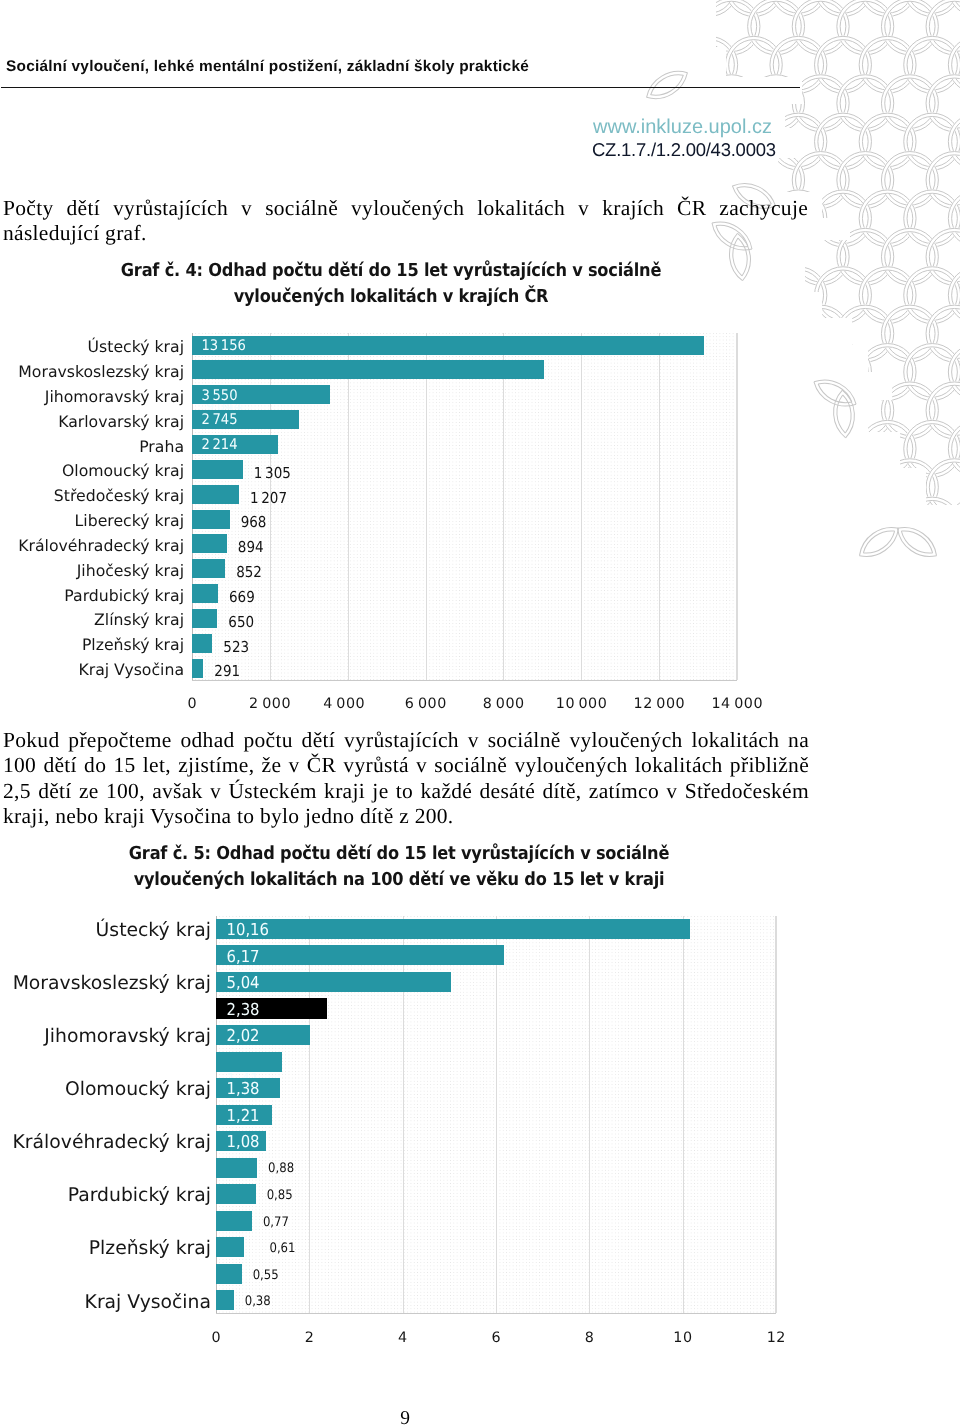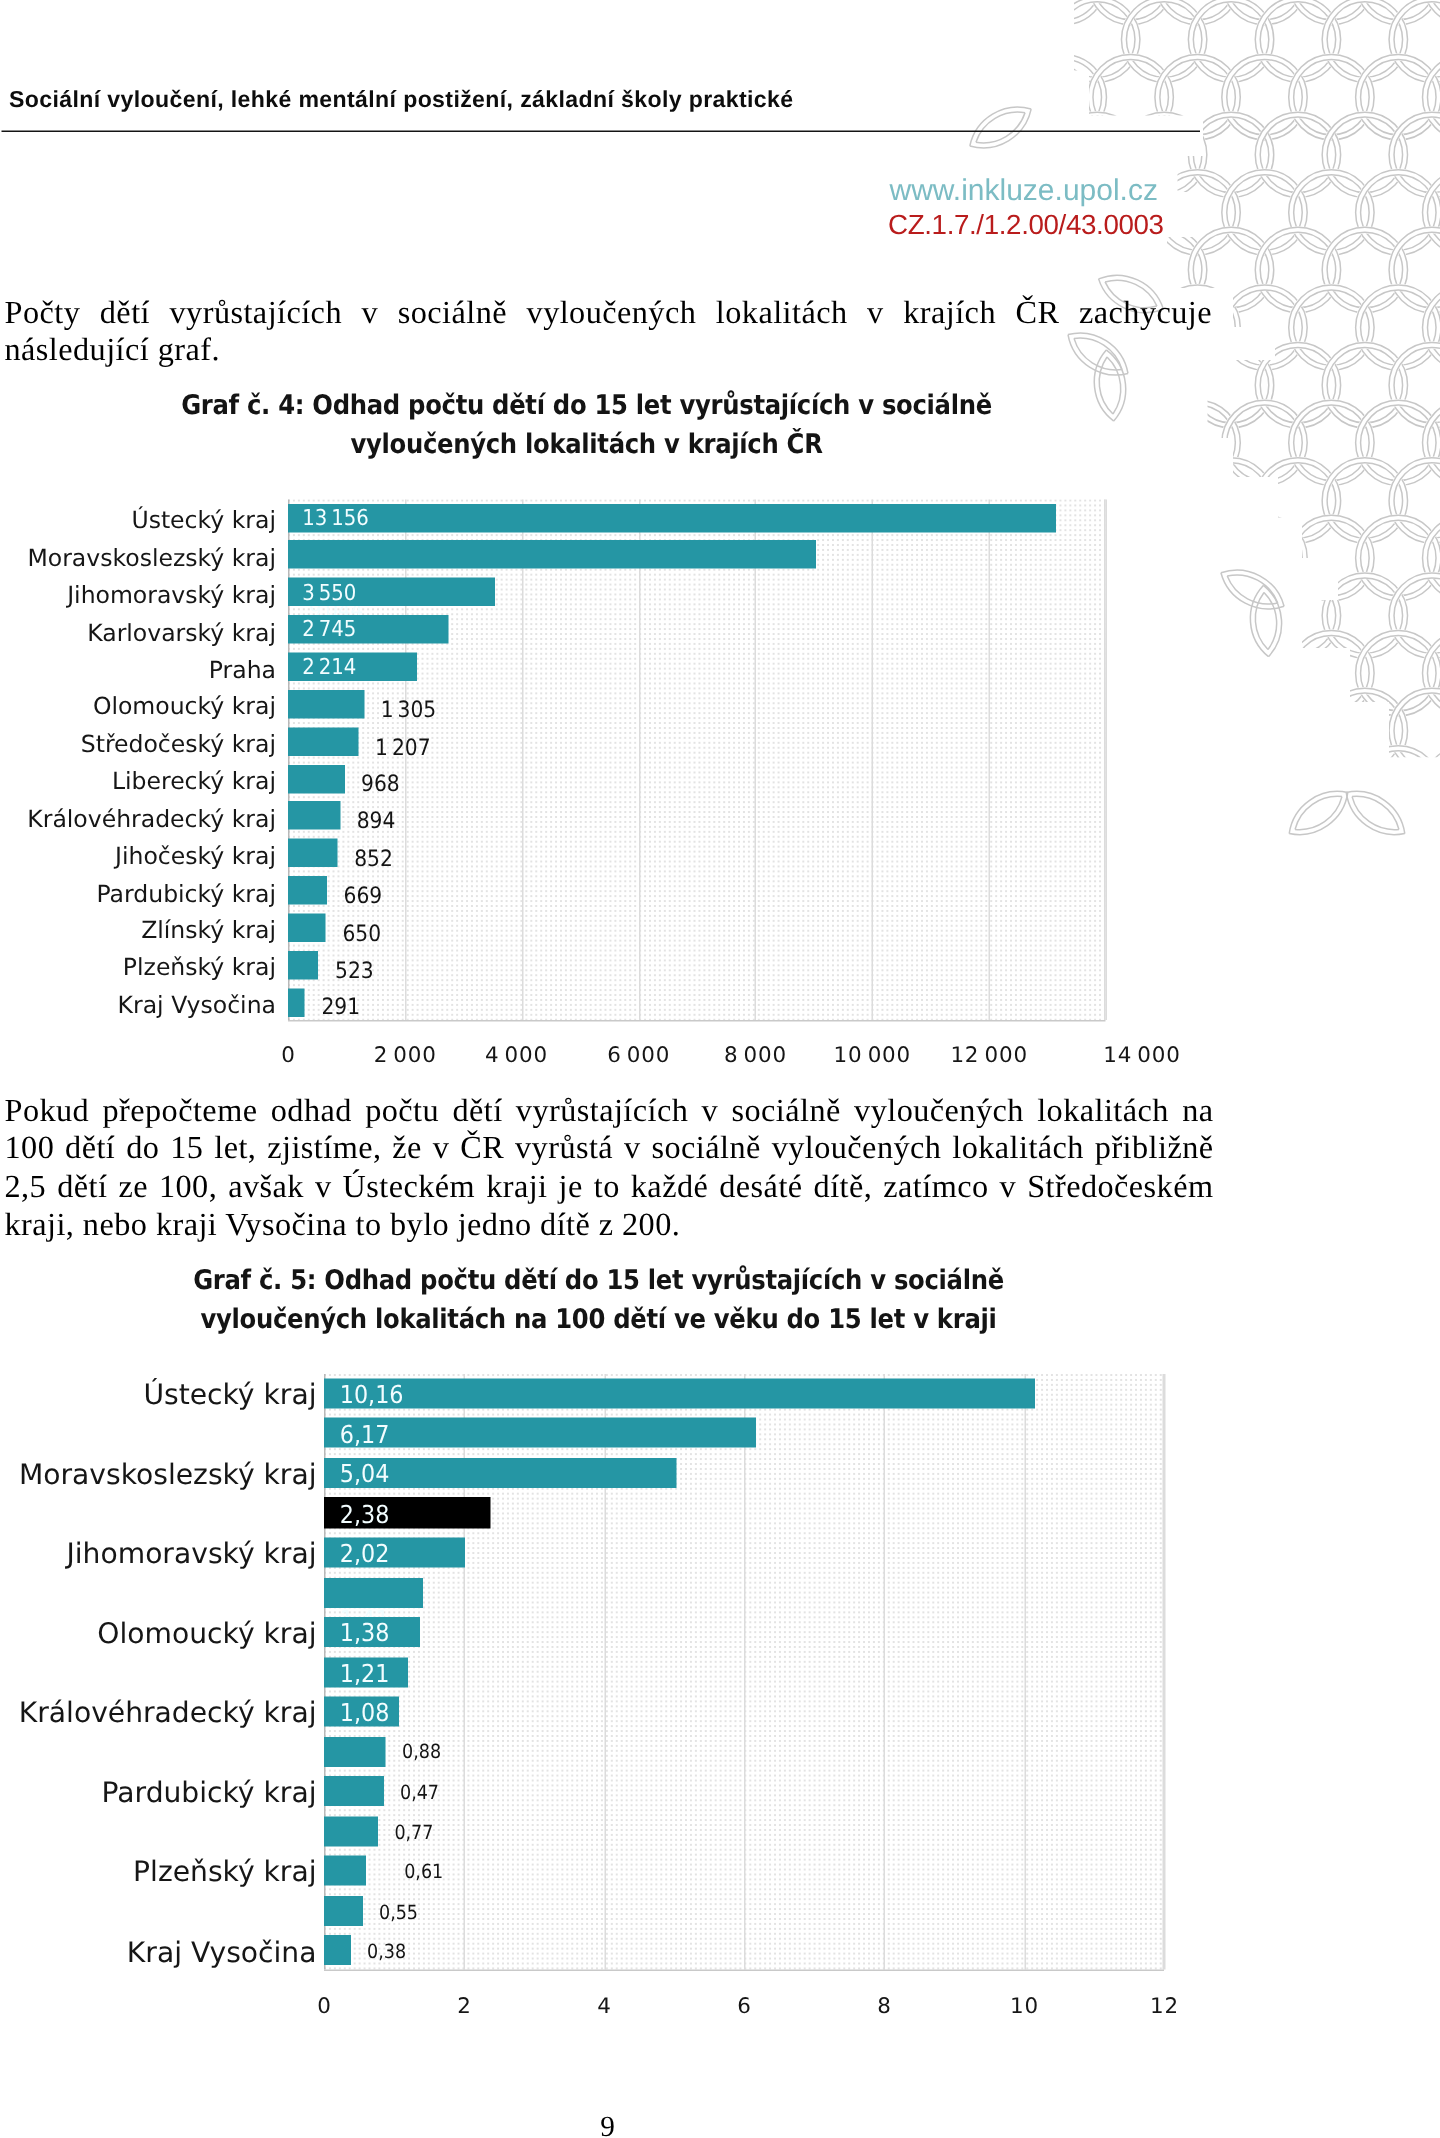--- a/index.html
+++ b/index.html
@@ -14,21 +14,21 @@
 
   
   .run-head{position:absolute;left:6px;top:58px;font-family:"Liberation Sans",sans-serif;
             font-weight:700;font-size:15.4px;letter-spacing:0.25px;color:#0d0d0d;white-space:nowrap;}
   .head-rule{position:absolute;left:1px;top:86.5px;width:799px;height:1.7px;background:#141414;}
 
   
   .logo-url{position:absolute;left:593px;top:115.5px;font-family:"Liberation Sans",sans-serif;
             font-weight:400;font-size:20px;color:#7cbcc4;letter-spacing:0px;white-space:nowrap;}
   .logo-code{position:absolute;left:592px;top:139px;font-family:"Liberation Sans",sans-serif;
-             font-weight:400;font-size:18.5px;color:#b91c1c;letter-spacing:-0.25px;white-space:nowrap;}
+             font-weight:400;font-size:18.5px;color:#0f172a;letter-spacing:-0.25px;white-space:nowrap;}
 
   
   .para{position:absolute;font-family:"Liberation Serif",serif;font-size:21.5px;
         letter-spacing:0.3px;line-height:25.4px;color:#000;text-align:justify;}
   #para1{left:3px;top:196px;width:805px;}
   #para2{left:3px;top:728px;width:806px;}
 
   
   .pageno{position:absolute;left:345px;top:1408px;width:120px;text-align:center;
           font-family:"Liberation Serif",serif;font-size:19.5px;color:#000;}
@@ -947,21 +947,21 @@
       <div class="catlabel" style="right: 776px; top: 610.45px;">Zlínský kraj</div>
       <div class="catlabel" style="right: 776px; top: 635.3px;">Plzeňský kraj</div>
       <div class="catlabel" style="right: 776px; top: 660.15px;">Kraj Vysočina</div>
       <div class="xtick" style="left: 132px; width: 120px; top: 696.2px;">0</div>
       <div class="xtick" style="left: 209.857px; width: 120px; top: 696.2px;">2 000</div>
       <div class="xtick" style="left: 282px; width: 124px; top: 696.2px;">4 000</div>
       <div class="xtick" style="left: 365.571px; width: 120px; top: 696.2px;">6 000</div>
       <div class="xtick" style="left: 443.429px; width: 120px; top: 696.2px;">8 000</div>
       <div class="xtick" style="left: 521.286px; width: 120px; top: 696.2px;">10 000</div>
       <div class="xtick" style="left: 599.143px; width: 120px; top: 696.2px;">12 000</div>
-      <div class="xtick" style="left: 677px; width: 120px; top: 696.2px; margin-left: 24px;">14 000</div>
+      <div class="xtick" style="left: 677px; width: 120px; top: 696.2px;">14 000</div>
     </div>
 
   <div class="para" id="para2">Pokud přepočteme odhad počtu dětí vyrůstajících v sociálně vyloučených lokalitách na 100 dětí do 15 let, zjistíme, že v ČR vyrůstá v sociálně vyloučených lokalitách přibližně 2,5 dětí ze 100, avšak v Ústeckém kraji je to každé desáté dítě, zatímco v Středočeském kraji, nebo kraji Vysočina to bylo jedno dítě z 200.</div>
 
   <div class="chart" id="chart5">
       <div class="chart-title" style="left: 69px; top: 841px; width: 660px;">
         <div>Graf č. 5: Odhad počtu dětí do 15 let vyrůstajících v sociálně</div>
         <div>vyloučených lokalitách na 100 dětí ve věku do 15 let v kraji</div>
       </div>
       <div class="plot" style="left: 216px; top: 915.5px; width: 560px; height: 397.7px;">
@@ -989,21 +989,21 @@
         <div class="vlabel inside" style="top: 137.2px; left: 10.5px; margin-top: 17px;">1,41</div>
         <div class="bar" style="left: 0px; top: 162.54px; width: 64.4px; height: 20.1px; background: rgb(37, 150, 164);"></div>
         <div class="vlabel inside" style="top: 163.74px; left: 10.5px;">1,38</div>
         <div class="bar" style="left: 0px; top: 189.08px; width: 56.4667px; height: 20.1px; background: rgb(37, 150, 164);"></div>
         <div class="vlabel inside" style="top: 190.28px; left: 10.5px;">1,21</div>
         <div class="bar" style="left: 0px; top: 215.62px; width: 50.4px; height: 20.1px; background: rgb(37, 150, 164);"></div>
         <div class="vlabel inside" style="top: 216.82px; left: 10.5px;">1,08</div>
         <div class="bar" style="left: 0px; top: 242.16px; width: 41.0667px; height: 20.1px; background: rgb(37, 150, 164);"></div>
         <div class="vlabel outside" style="top: 245.96px; left: 52.0667px;">0,88</div>
         <div class="bar" style="left: 0px; top: 268.7px; width: 39.6667px; height: 20.1px; background: rgb(37, 150, 164);"></div>
-        <div class="vlabel outside" style="top: 272.5px; left: 50.6667px;">0,47</div>
+        <div class="vlabel outside" style="top: 272.5px; left: 50.6667px;">0,85</div>
         <div class="bar" style="left: 0px; top: 295.24px; width: 35.9333px; height: 20.1px; background: rgb(37, 150, 164);"></div>
         <div class="vlabel outside" style="top: 299.04px; left: 46.9333px;">0,77</div>
         <div class="bar" style="left: 0px; top: 321.78px; width: 28.4667px; height: 20.1px; background: rgb(37, 150, 164);"></div>
         <div class="vlabel outside" style="top: 325.58px; left: 39.4667px; margin-left: 14px;">0,61</div>
         <div class="bar" style="left: 0px; top: 348.32px; width: 25.6667px; height: 20.1px; background: rgb(37, 150, 164);"></div>
         <div class="vlabel outside" style="top: 352.12px; left: 36.6667px;">0,55</div>
         <div class="bar" style="left: 0px; top: 374.86px; width: 17.7333px; height: 20.1px; background: rgb(37, 150, 164);"></div>
         <div class="vlabel outside" style="top: 378.66px; left: 28.7333px;">0,38</div>
       </div>
       <div class="catlabel" style="right: 749px; top: 920px;">Ústecký kraj</div>

